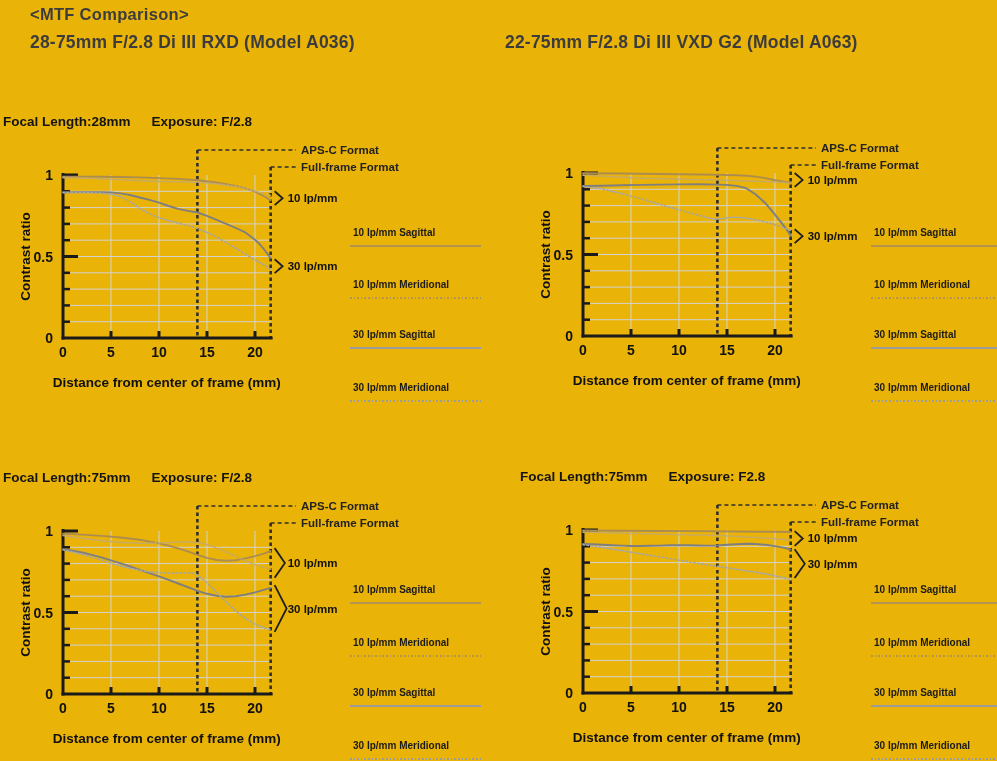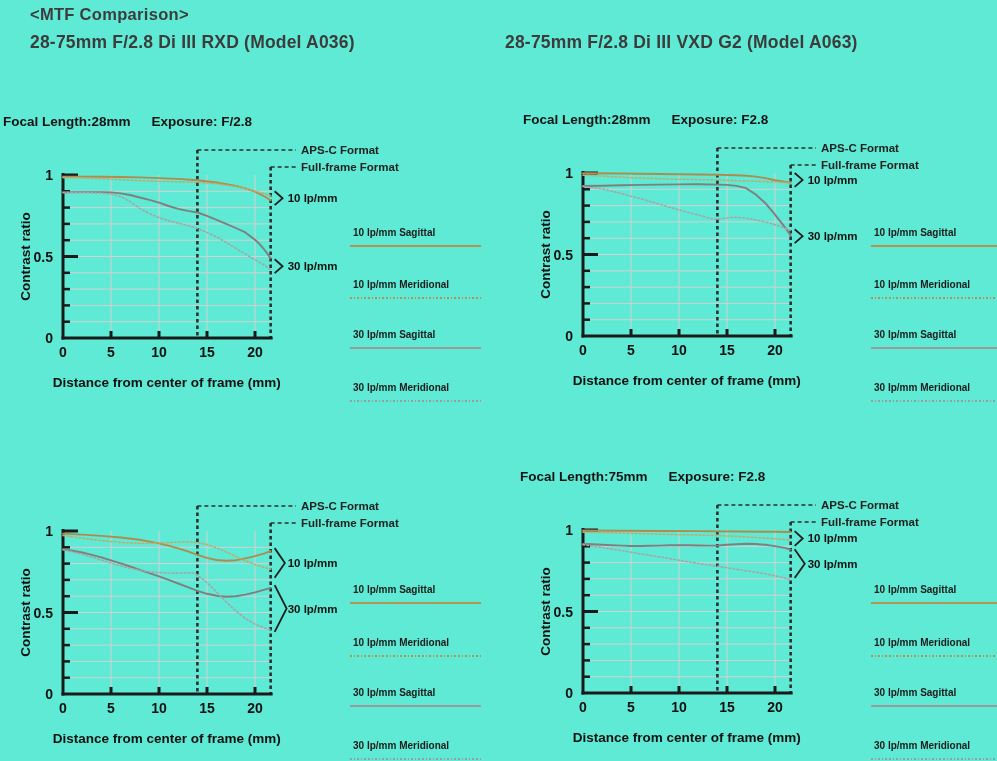--- a/index.html
+++ b/index.html
@@ -1,41 +1,41 @@
 <!DOCTYPE html>
 <html><head>
 <meta charset="utf-8">
 <style>
   html,body{margin:0;padding:0;background:#fff;}
-  .stage{position:relative;width:997px;height:761px;background:#5eead4;overflow:hidden;
+  .stage{position:relative;width:997px;height:761px;background:#eab308;overflow:hidden;
          font-family:"Liberation Sans",sans-serif;color:#1f1f1f;}
   .mtf-title{position:absolute;left:30px;top:5px;font-size:16.5px;font-weight:700;color:#3c3c3c;letter-spacing:.3px;}
   .lens-title{position:absolute;top:32px;font-size:17.5px;font-weight:700;color:#3c3c3c;letter-spacing:.2px;text-align:right;}
   .lens-left{left:30px;}
   .lens-right{left:505px;}
   .chart-header{position:absolute;font-size:13.5px;font-weight:700;color:#141414;white-space:nowrap;}
   .chart-header .exp{margin-left:21px;}
   .chart-svg{position:absolute;pointer-events:none;}
   .legend-item{position:absolute;width:131px;}
   .legend-label{font-size:10px;font-weight:700;color:#1b1b1b;line-height:16px;white-space:nowrap;margin-left:3px;}
   .legend-line{height:2px;margin-top:4px;}
 </style>
 </head>
 <body>
 
 <div class="stage">
   <div class="mtf-title">&lt;MTF Comparison&gt;</div>
   <div class="lens-title lens-left">28-75mm F/2.8 Di III RXD (Model A036)</div>
-  <div class="lens-title lens-right">28-75mm F/2.8 Di III VXD G2 (Model A063)</div>
+  <div class="lens-title lens-right">22-75mm F/2.8 Di III VXD G2 (Model A063)</div>
 
   <div class="chart-header" style="left:3px;top:114px;">
     <span>Focal Length:28mm</span><span class="exp">Exposure: F/2.8</span>
   </div>
-  <div class="chart-header" style="left:523px;top:112px;">
-    <span>Focal Length:28mm</span><span class="exp">Exposure: F2.8</span>
+  <div class="chart-header" style="left:3px;top:470px;">
+    <span>Focal Length:75mm</span><span class="exp">Exposure: F/2.8</span>
   </div>
   <div class="chart-header" style="left:520px;top:469px;">
     <span>Focal Length:75mm</span><span class="exp">Exposure: F2.8</span>
   </div>
 
   <div id="charts">
       <svg width="478" height="335" class="chart-svg" style="left:0px;top:95px;">
         <line x1="63" y1="226.7" x2="270.648" y2="226.7" stroke="#d2d2d2" stroke-width="1"></line>
         <line x1="63" y1="210.4" x2="270.648" y2="210.4" stroke="#d2d2d2" stroke-width="1"></line>
         <line x1="63" y1="194.1" x2="270.648" y2="194.1" stroke="#d2d2d2" stroke-width="1"></line>

